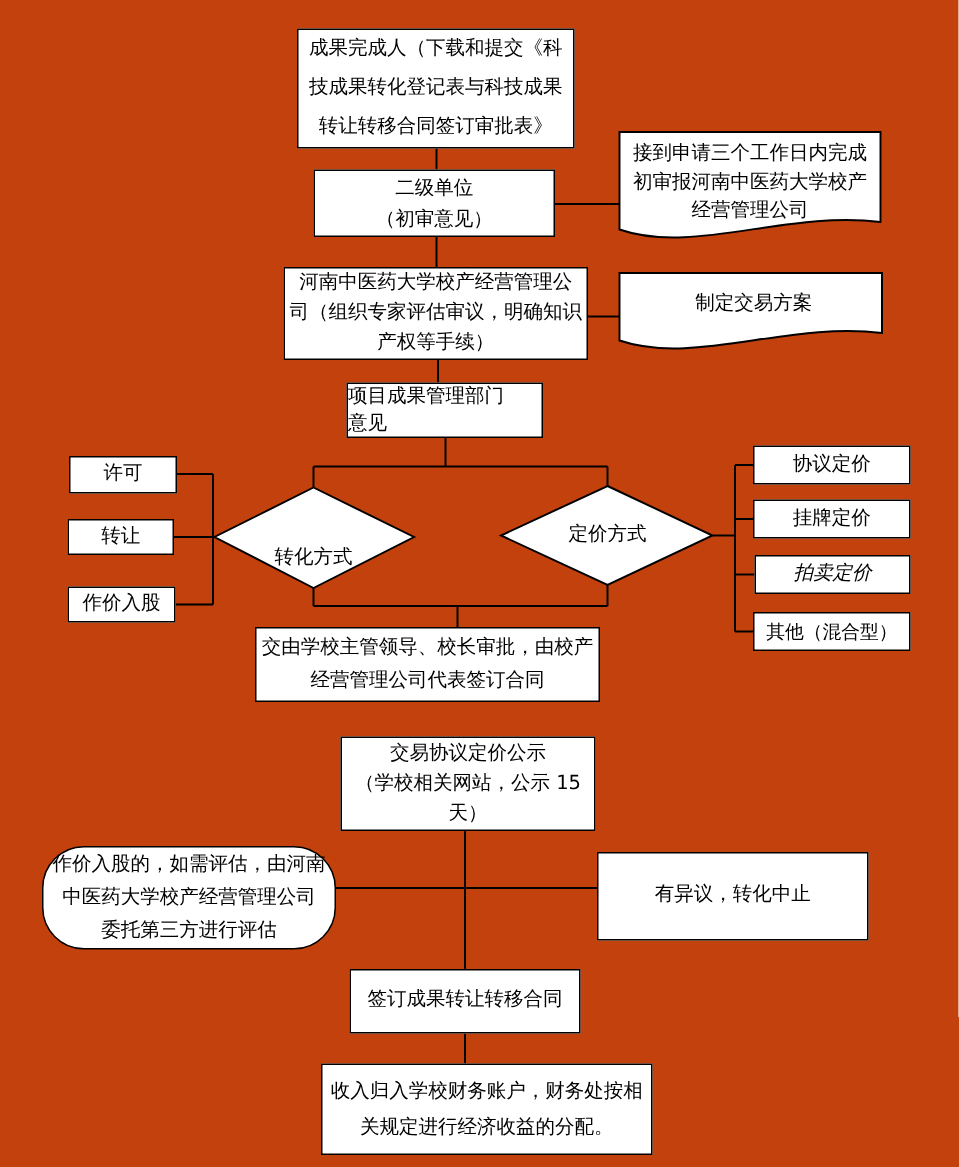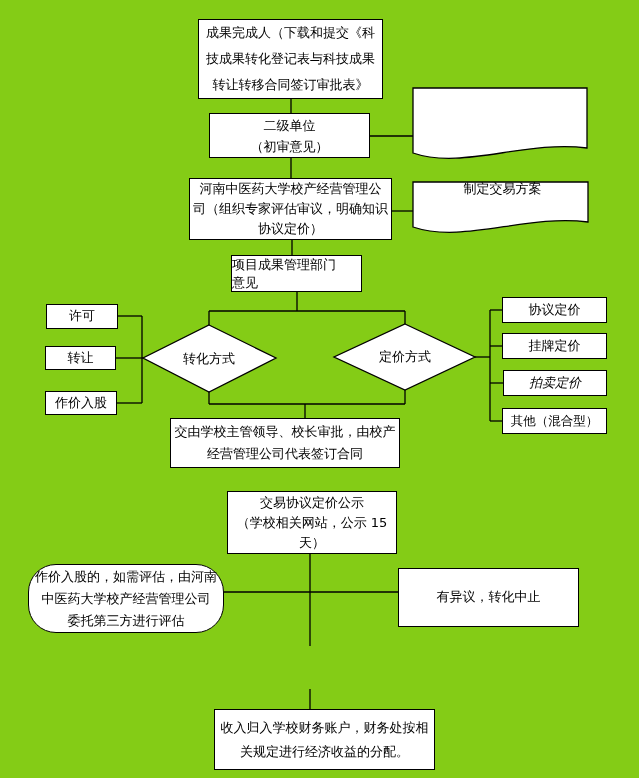--- a/index.html
+++ b/index.html
@@ -4,21 +4,21 @@
 <style>
   html, body {
     margin: 0;
     padding: 0;
     background: #ffffff;
   }
   .canvas {
     position: relative;
     width: 639px;
     height: 778px;
-    background: #84cc16;
+    background: #c2410c;
     font-family: "DejaVu Sans", sans-serif;
     color: #000000;
     overflow: hidden;
   }
   svg.wires {
     position: absolute;
     left: 0; top: 0;
     width: 639px; height: 778px;
   }
   .node {
@@ -62,22 +62,22 @@
   #n-paimai      { left:503px; top:370px; width:104px; height:26px;font-style:italic; }
   #n-qita        { left:502px; top:408px; width:105px; height:26px; font-size:12.5px; }
   #n-approve     { left:170px; top:418px; width:230px; height:50px; line-height:22px; }
   #n-publicity   { left:227px; top:491px; width:170px; height:63px; line-height:20px; }
   #n-evaluation  { left:28px;  top:564px; width:196px; height:69px; line-height:22px;border-radius:28px; }
   #n-objection   { left:398px; top:568px; width:181px; height:59px; }
   #n-sign        { left:233px; top:646px; width:154px; height:43px; }
   #n-income      { left:214px; top:709px; width:221px; height:61px; line-height:24px; }
   
   #t-doc1        { left:417px; top:92px;  width:166px; height:58px; line-height:19px; }
-  #t-doc2        { left:417px; top:172px; width:171px; height:34px; }
-  #t-conv        { left:159px; top:348px; width:100px; height:25px;font-family:Liberation Mono, monospace; }
+  #t-doc2        { left:417px; top:186px; width:171px; height:34px; }
+  #t-conv        { left:159px; top:360px; width:100px; height:25px; }
   #t-price       { left:355px; top:345px; width:100px; height:25px; }
 </style>
 </head>
 <body>
 
 <div class="canvas">
 
   <svg class="wires" viewBox="0 0 639 778" fill="none" stroke="#000000" stroke-width="1.3">
 
     <line x1="291" y1="99" x2="291" y2="113"></line>
@@ -120,39 +120,43 @@
     <path fill="#ffffff" d="M413,182 H588 V222 C526,214 463,244 413,227 Z"></path>
   </svg>
 
   <div class="node" id="n-completer">成果完成人（下载和提交《科
 技成果转化登记表与科技成果
 转让转移合同签订审批表》</div>
   <div class="node" id="n-secondary">二级单位
 （初审意见）</div>
   <div class="node" id="n-company">河南中医药大学校产经营管理公
 司（组织专家评估审议，明确知识
-协议定价）</div>
+产权等手续）</div>
   <div class="node" id="n-dept">项目成果管理部门
 意见</div>
   <div class="node" id="n-xuke">许可</div>
   <div class="node" id="n-zhuanrang">转让</div>
   <div class="node" id="n-zuojia">作价入股</div>
   <div class="node" id="n-xieyi">协议定价</div>
   <div class="node" id="n-guapai">挂牌定价</div>
   <div class="node" id="n-paimai">拍卖定价</div>
   <div class="node" id="n-qita">其他（混合型）</div>
   <div class="node" id="n-approve">交由学校主管领导、校长审批，由校产
 经营管理公司代表签订合同</div>
   <div class="node" id="n-publicity">交易协议定价公示
 （学校相关网站，公示 15
 天）</div>
   <div class="node" id="n-evaluation">作价入股的，如需评估，由河南
 中医药大学校产经营管理公司
 委托第三方进行评估</div>
   <div class="node" id="n-objection">有异议，转化中止</div>
+  <div class="node" id="n-sign">签订成果转让转移合同</div>
   <div class="node" id="n-income">收入归入学校财务账户，财务处按相
 关规定进行经济收益的分配。</div>
 
+  <div class="label" id="t-doc1">接到申请三个工作日内完成
+初审报河南中医药大学校产
+经营管理公司</div>
   <div class="label" id="t-doc2">制定交易方案</div>
   <div class="label" id="t-conv">转化方式</div>
   <div class="label" id="t-price">定价方式</div>
 
 </div>
 
 </body></html>

